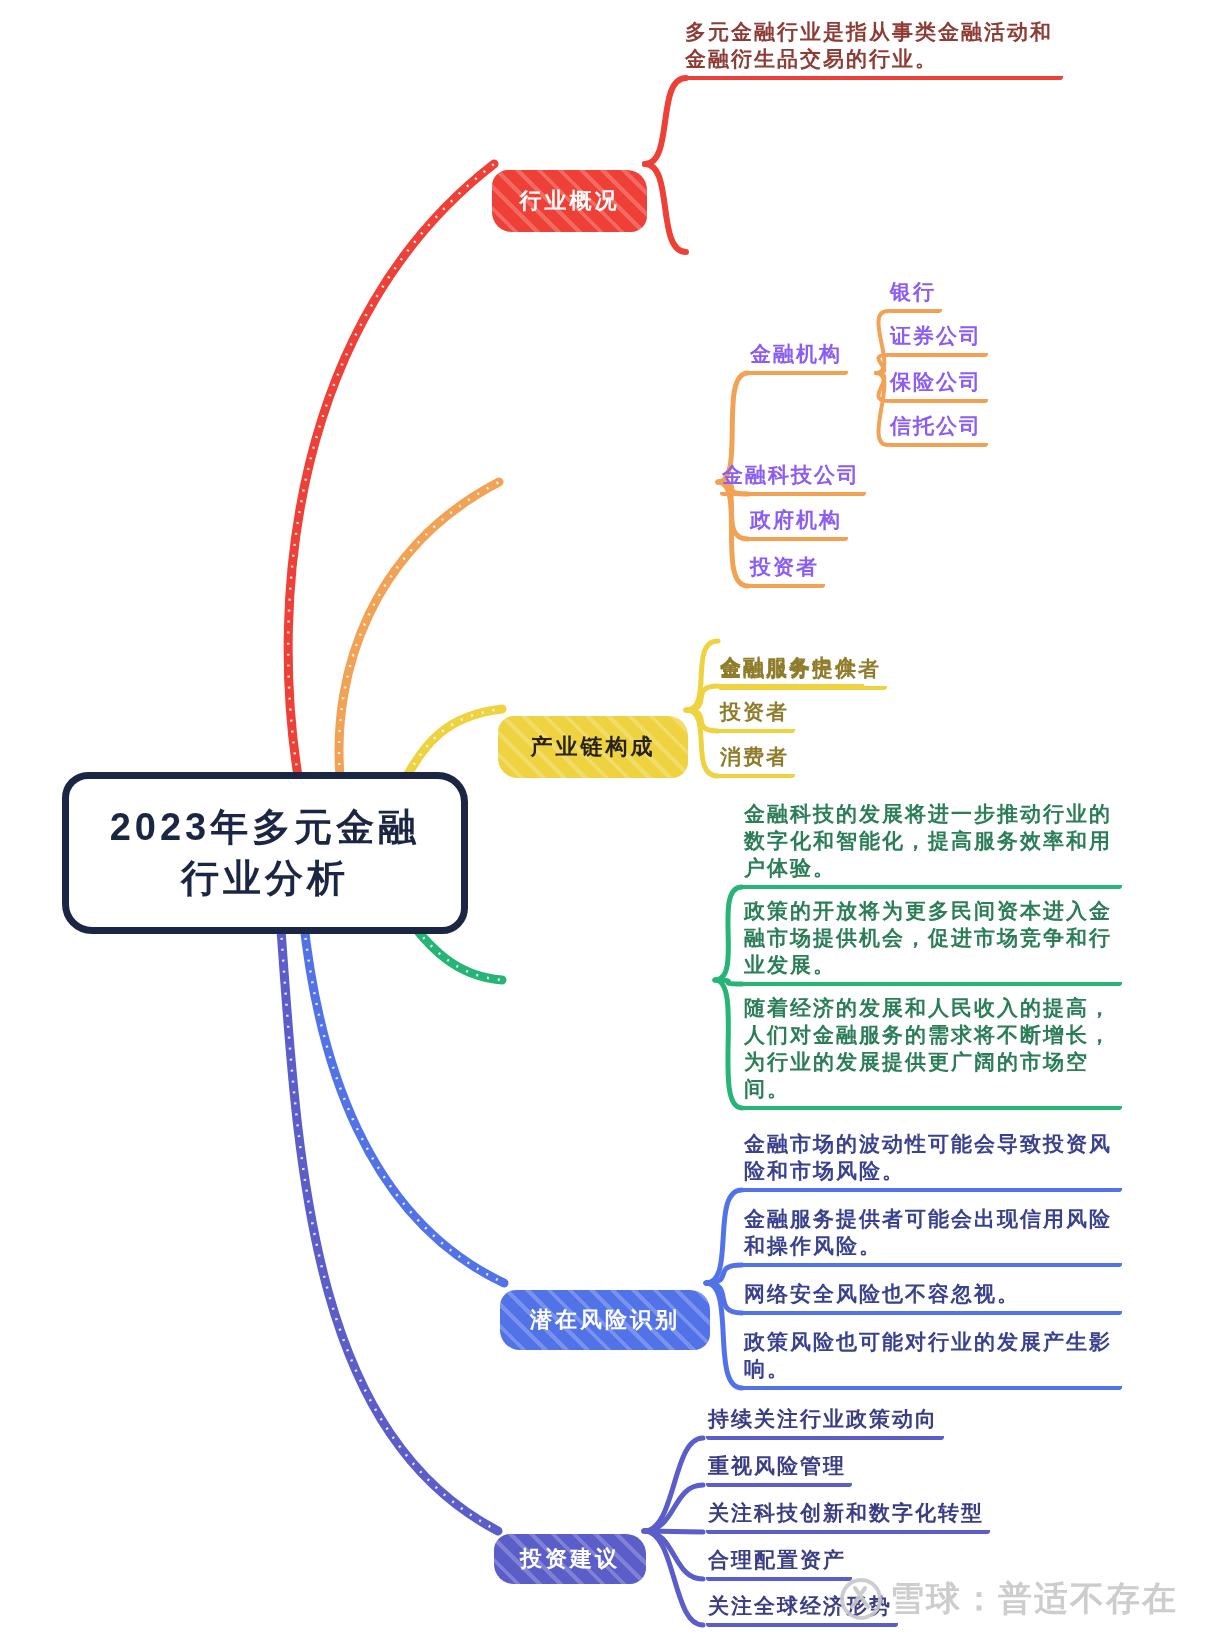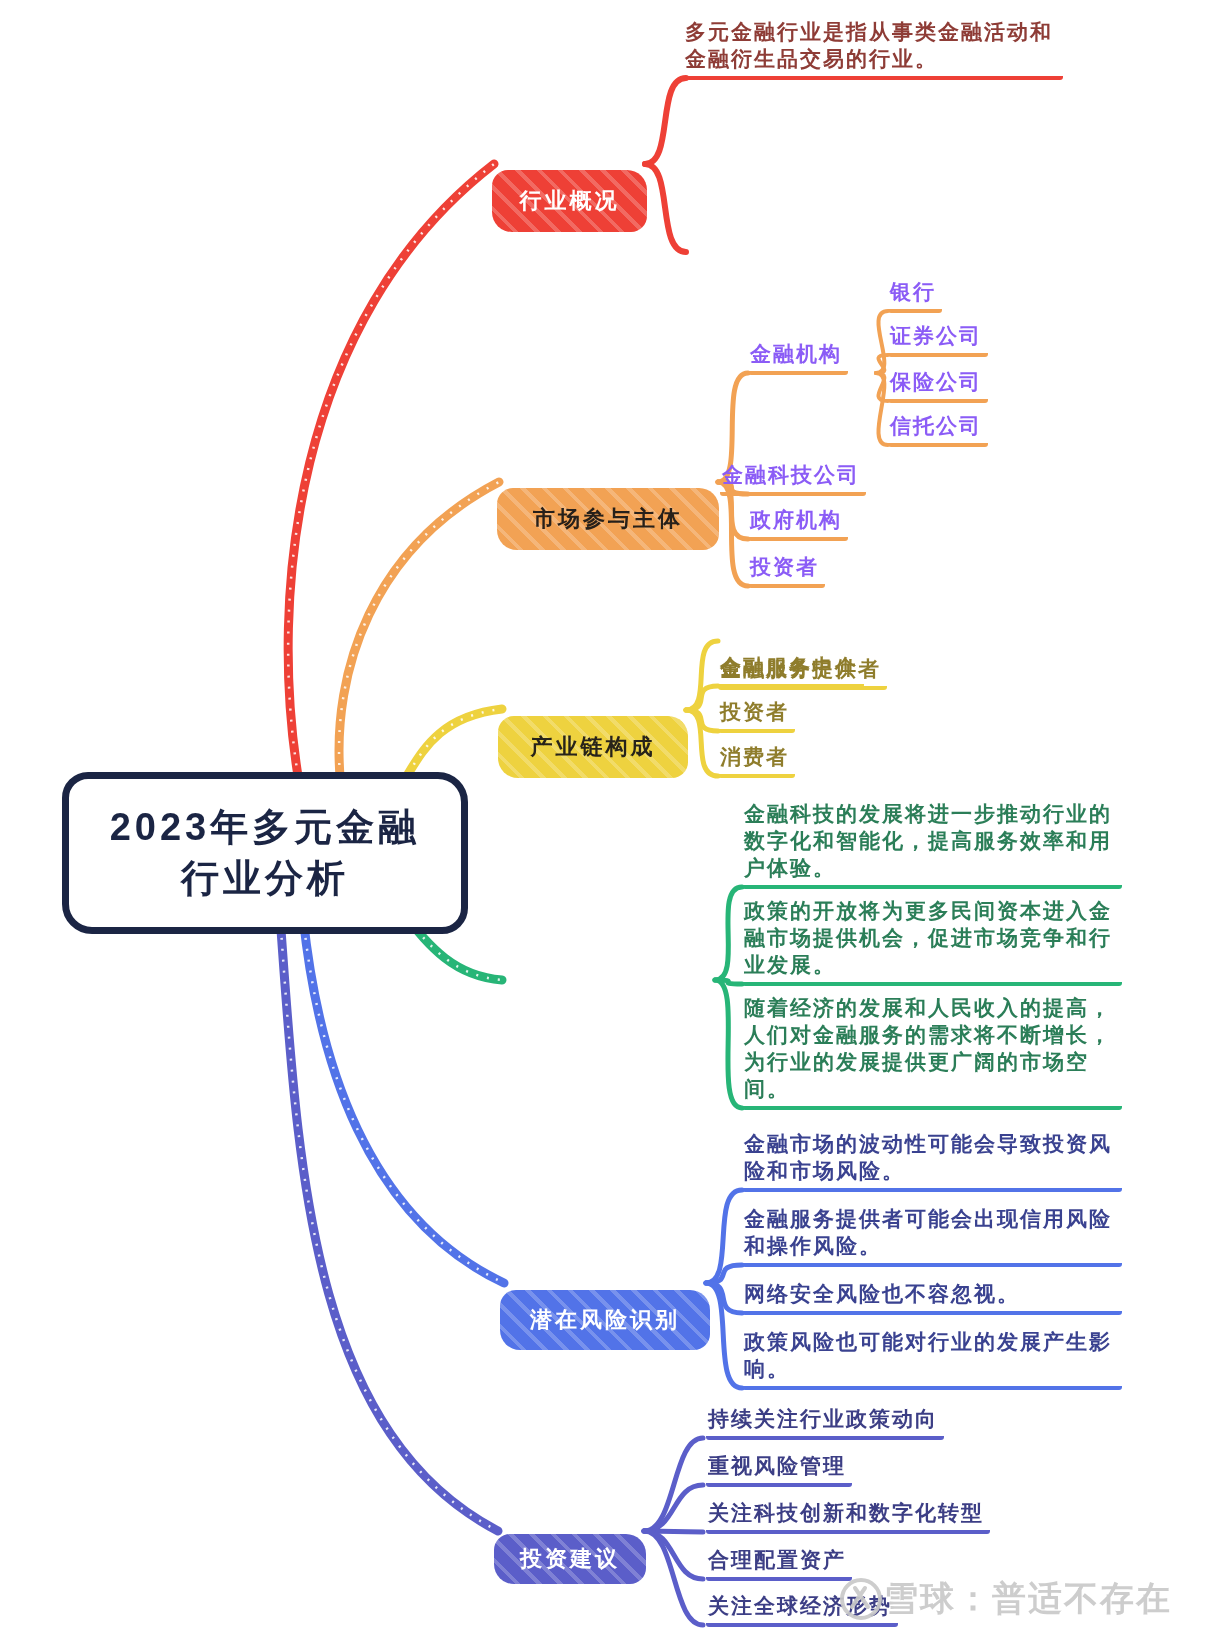--- a/index.html
+++ b/index.html
@@ -38,21 +38,21 @@
   }
   .leaf.wrap{white-space:normal;width:372px;}
   .leaf.red{color:#8e3c36;border-color:#ee4036;}
   .leaf.orange{color:#8b5cf6;border-color:#f2a254;}
   .leaf.yellow{color:#8f7d2c;border-color:#eed23f;}
   .leaf.green{color:#2b7e58;border-color:#27b577;}
   .leaf.blue{color:#3a4290;border-color:#5273e8;}
   .leaf.purple{color:#3c3e85;border-color:#5b5ec9;}
   
   .watermark{
-    position:absolute;left:838px;top:1576px;z-index:4;display:flex;align-items:center;
+    position:absolute;left:838px;top:1576px;z-index:4;display:flex;align-items:center;gap:6px;
     color:#c9c9c9;font-size:34px;font-weight:bold;letter-spacing:2px;opacity:.92;
   }
 </style>
 </head>
 <body>
 
 <div class="canvas">
 
   <svg class="wires" width="1205" height="1639" viewBox="0 0 1205 1639">
     <g fill="none" stroke-linecap="round">
@@ -120,21 +120,20 @@
       </g>
     </g>
   </svg>
 
   <div class="central">
     <div>2023年多元金融</div>
     <div>行业分析</div>
   </div>
 
   <div class="topic red" style="left:492px;top:133px;width:155px;height:62px;">行业概况</div>
-  <div class="topic orange" style="left:497px;top:451px;width:222px;height:62px;">市场参与主体</div>
   <div class="topic yellow" style="left:498px;top:679px;width:190px;height:62px;">产业链构成</div>
   <div class="topic blue" style="left:500px;top:1253px;width:210px;height:60px;">潜在风险识别</div>
   <div class="topic purple" style="left:494px;top:1497px;width:152px;height:50px;">投资建议</div>
 
   <div class="leaf red wrap" style="left:683px;top:18px;">多元金融行业是指从事类金融活动和金融衍生品交易的行业。</div>
 
   <div class="leaf orange" style="left:748px;top:340px;">金融机构</div>
   <div class="leaf orange" style="left:888px;top:278px;">银行</div>
   <div class="leaf orange" style="left:888px;top:322px;">证券公司</div>
   <div class="leaf orange" style="left:888px;top:368px;">保险公司</div>

